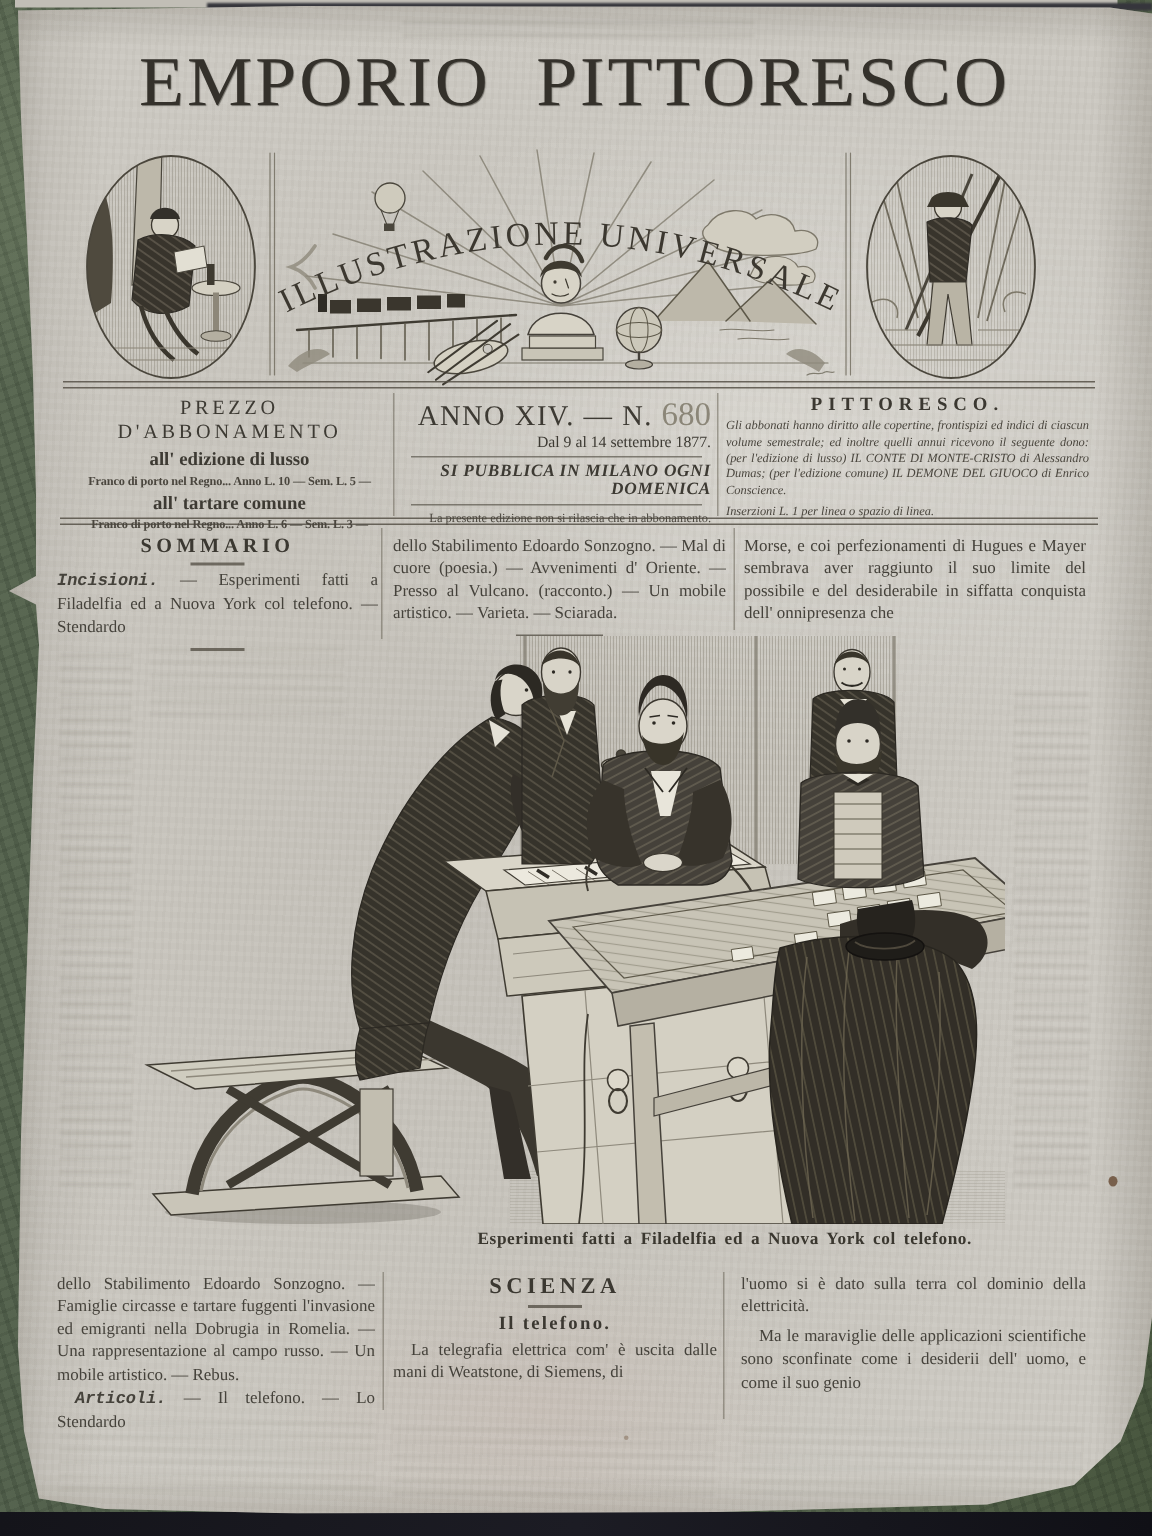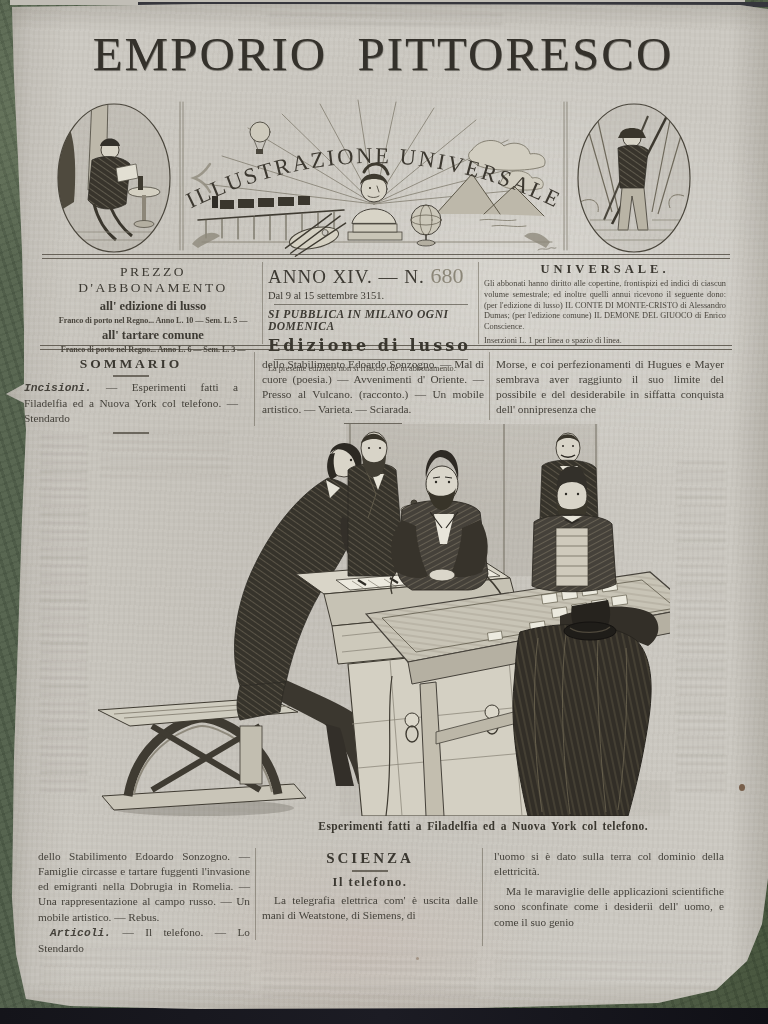--- a/index.html
+++ b/index.html
@@ -36,30 +36,30 @@
   .drule{border-top:1.4px solid #565147;border-bottom:1.4px solid #565147;height:3px;opacity:.85;}
   .vrule{width:1px;background:#6b665a;opacity:.55;}
   .shortrule{height:1.6px;background:#565147;width:36px;margin:3px auto;opacity:.8;}
   .col{text-align:justify;font-size:11.3px;line-height:1.34;color:#45423b;}
   .col .lbl{font-weight:bold;font-style:italic;font-family:Liberation Mono, monospace;}
   .smalltitle{font-weight:bold;letter-spacing:3px;text-align:center;font-size:13.5px;color:#3b3831;}
   .ib-left{text-align:center;color:#45423b;}
   .ib-title{font-size:13.5px;letter-spacing:2.5px;color:#3d3a33;}
   .ib-bold{font-weight:bold;font-size:12.5px;margin-top:3px;color:#3d3a33;}
   .ib-price{font-size:8.2px;font-weight:bold;letter-spacing:-.1px;white-space:nowrap;overflow:hidden;margin-top:2px;color:#4a463e;}
-  .ib-center{text-align:left;color:#3d3a33;}
+  .ib-center{text-align:right;color:#3d3a33;}
   .anno{font-size:19px;letter-spacing:1px;white-space:nowrap;}
   .anno .numero{font-size:22px;color:#8b8678;letter-spacing:0;}
   .daterange{font-size:10.5px;margin-top:1px;}
   .hr1{height:1px;background:#5a554b;opacity:.7;margin:3px 6px;}
   .pubblica{font-style:italic;font-weight:bold;font-size:11.5px;letter-spacing:.5px;margin-top:3px;}
   .edizione{font-weight:bold;font-size:16px;letter-spacing:3px;margin-top:4px;font-family:"DejaVu Serif",serif;color:#3a372f;}
   .ib-note{font-size:8.3px;margin-top:4px;color:#4a463e;}
   .avv-title{font-weight:bold;letter-spacing:4px;font-size:12.5px;text-align:center;color:#3b3831;}
-  .avv{font-size:8.3px;line-height:1.3;text-align:justify;color:#4a463e;margin-top:2px;}
+  .avv{font-size:8.3px;line-height:1.3;text-align:justify;color:#4a463e;margin-top:2px;font-style:italic;}
   #caption{left:118px;top:820px;width:530px;text-align:right;font-weight:bold;font-size:11.5px;
     letter-spacing:.4px;word-spacing:2px;color:#3a372f;}
   .indent{text-indent:12px;}
   .speck{border-radius:50%;background:#6b4f38;opacity:.85;}
   svg text{font-family:"Liberation Serif","DejaVu Serif",serif;}
 </style>
 </head>
 <body>
 
 <div id="stage">
@@ -209,38 +209,37 @@
       <div class="ib-price">Franco di porto nel Regno... Anno L. 10 — Sem. L. 5 —</div>
       <div class="ib-bold">all' tartare comune</div>
       <div class="ib-price">Franco di porto nel Regno... Anno L. 6 — Sem. L. 3 —</div>
     </div>
 
     <div class="abs ib-center" style="left:268px;top:263px;width:206px">
       <div class="anno">
         <span>ANNO XIV. — N.</span>
         <span class="numero">680</span>
       </div>
-      <div class="daterange">Dal 9 al 15 settembre 3151.</div>
+      <div class="daterange">Dal 9 al 14 settembre 1877.</div>
       <div class="hr1"></div>
       <div class="pubblica">SI PUBBLICA IN MILANO OGNI DOMENICA</div>
-      <div class="edizione">Edizione di lusso</div>
       <div class="hr1" style="margin-top:4px"></div>
       <div class="ib-note">La presente edizione non si rilascia che in abbonamento.</div>
     </div>
 
     <div class="abs" style="left:484px;top:262px;width:242px">
-      <div class="avv-title">UNIVERSALE.</div>
+      <div class="avv-title">PITTORESCO.</div>
       <div class="avv">Gli abbonati hanno diritto alle copertine, frontispizi ed indici di ciascun volume semestrale; ed inoltre quelli annui ricevono il seguente dono: (per l'edizione di lusso) IL CONTE DI MONTE-CRISTO di Alessandro Dumas; (per l'edizione comune) IL DEMONE DEL GIUOCO di Enrico Conscience.</div>
       <div class="avv" style="margin-top:3px">Inserzioni L. 1 per linea o spazio di linea.</div>
     </div>
 
     <div class="abs vrule" style="left:254px;top:352px;height:74px"></div>
     <div class="abs vrule" style="left:489px;top:352px;height:68px"></div>
 
-    <div class="abs" style="left:24px;top:356px;width:214px">
+    <div class="abs" style="left:38px;top:356px;width:214px">
       <div class="smalltitle">SOMMARIO</div>
       <div class="shortrule"></div>
       <div class="col"><span class="lbl">Incisioni.</span><span> — Esperimenti fatti a Filadelfia ed a Nuova York col telefono. — Stendardo</span></div>
       <div class="shortrule" style="margin-top:6px"></div>
     </div>
 
     <div class="abs col" style="left:262px;top:357px;width:222px">
       <span>dello Stabilimento Edoardo Sonzogno. — Mal di cuore (poesia.) — Avvenimenti d' Oriente. — Presso al Vulcano. (racconto.) — Un mobile artistico. — Varieta. — Sciarada.</span>
       <div class="shortrule" style="width:58px;margin-top:5px"></div>
     </div>

